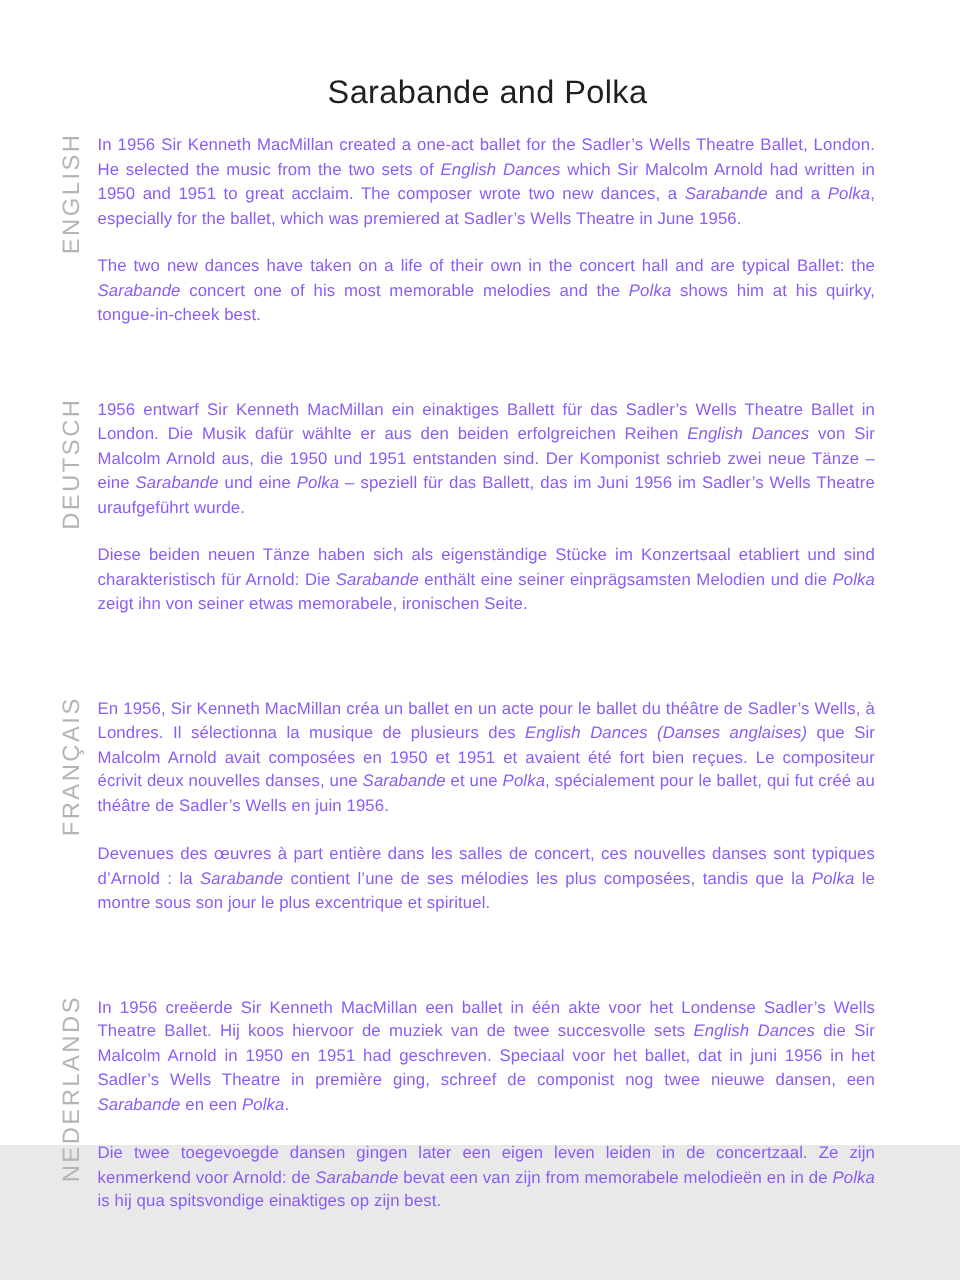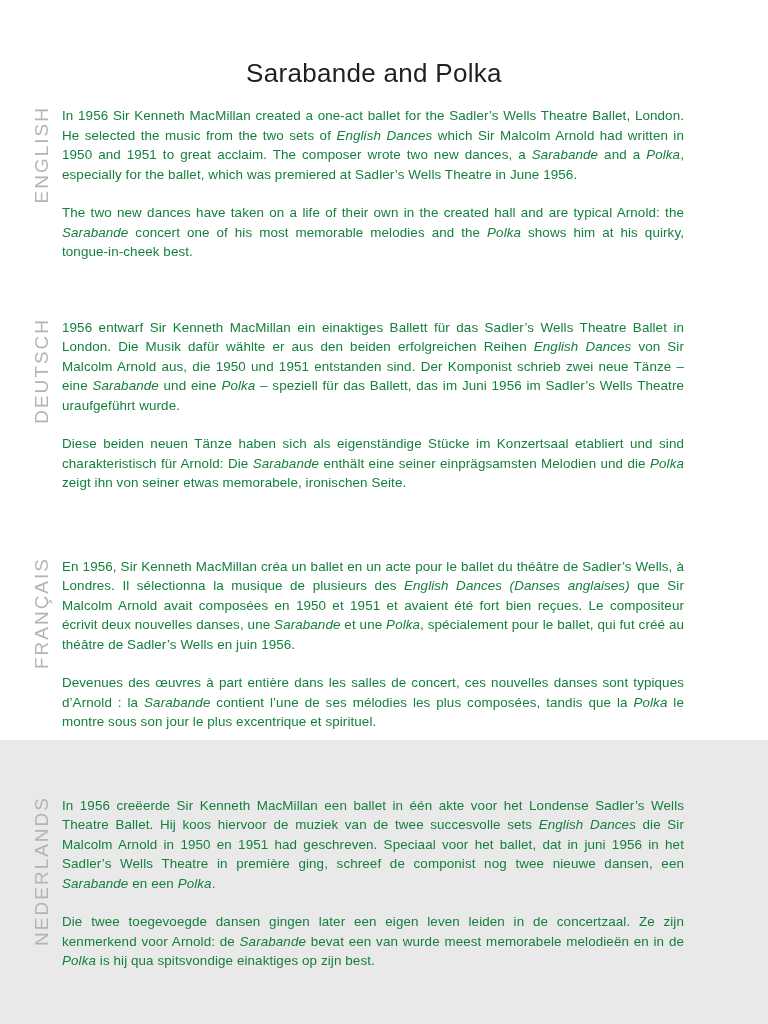--- a/index.html
+++ b/index.html
@@ -3,23 +3,23 @@
 <meta charset="utf-8">
 <style>
   * { margin: 0; padding: 0; box-sizing: border-box; }
   html, body { background: #e9e9e9; }
   body {
     width: 768px; height: 1024px;
     font-family: "Liberation Sans", "DejaVu Sans", sans-serif;
     overflow: hidden;
   }
   .page {
-    width: 768px; height: 740px;
+    width: 768px; height: 916px;
     background: #ffffff;
-    padding: 58px 56px 0 20px;
+    padding: 58px 56px 0 36px;
     position: relative;
   }
   .title {
     margin-left: 42px;           
     width: 624px;
     text-align: center;
     font-size: 26px;
     font-weight: 400;
     letter-spacing: 0.3px;
     color: #1f1f1f;
@@ -47,41 +47,41 @@
     line-height: 1;
     white-space: nowrap;
   }
   .text-col {
     width: 622px;
     flex: 0 0 622px;
   }
   .para {
     font-size: 13.4px;
     line-height: 19.5px;
-    color: #15803d;
+    color: #8b5cf6;
     text-align: justify;
     letter-spacing: 0.1px;
   }
   .para + .para { margin-top: 19px; }
   .para em { font-style: italic; }
 </style>
 </head>
 <body>
 
 <div class="page">
 
   <h1 class="title">Sarabande and Polka</h1>
 
   <section class="lang-section sec-en">
     <div class="label-col">
       <div class="vlabel">ENGLISH</div>
     </div>
     <div class="text-col">
       <p class="para"><span>In 1956 Sir Kenneth MacMillan created a one-act ballet for the Sadler’s Wells Theatre Ballet, London. He selected the music from the two sets of </span><em>English Dances</em><span> which Sir Malcolm Arnold had written in 1950 and 1951 to great acclaim. The composer wrote two new dances, a </span><em>Sarabande</em><span> and a </span><em>Polka</em><span>, especially for the ballet, which was premiered at Sadler’s Wells Theatre in June 1956.</span></p>
-      <p class="para"><span>The two new dances have taken on a life of their own in the created hall and are typical Arnold: the </span><em>Sarabande</em><span> concert one of his most memorable melodies and the </span><em>Polka</em><span> shows him at his quirky, tongue-in-cheek best.</span></p>
+      <p class="para"><span>The two new dances have taken on a life of their own in the concert hall and are typical Ballet: the </span><em>Sarabande</em><span> concert one of his most memorable melodies and the </span><em>Polka</em><span> shows him at his quirky, tongue-in-cheek best.</span></p>
     </div>
   </section>
 
   <section class="lang-section sec-de">
     <div class="label-col">
       <div class="vlabel">DEUTSCH</div>
     </div>
     <div class="text-col">
       <p class="para"><span>1956 entwarf Sir Kenneth MacMillan ein einaktiges Ballett für das Sadler’s Wells Theatre Ballet in London. Die Musik dafür wählte er aus den beiden erfolgreichen Reihen </span><em>English Dances</em><span> von Sir Malcolm Arnold aus, die 1950 und 1951 entstanden sind. Der Komponist schrieb zwei neue Tänze – eine </span><em>Sarabande</em><span> und eine </span><em>Polka</em><span> – speziell für das Ballett, das im Juni 1956 im Sadler’s Wells Theatre uraufgeführt wurde.</span></p>
       <p class="para"><span>Diese beiden neuen Tänze haben sich als eigenständige Stücke im Konzertsaal etabliert und sind charakteristisch für Arnold: Die </span><em>Sarabande</em><span> enthält eine seiner einprägsamsten Melodien und die </span><em>Polka</em><span> zeigt ihn von seiner etwas memorabele, ironischen Seite.</span></p>
@@ -97,17 +97,17 @@
       <p class="para"><span>Devenues des œuvres à part entière dans les salles de concert, ces nouvelles danses sont typiques d’Arnold : la </span><em>Sarabande</em><span> contient l’une de ses mélodies les plus composées, tandis que la </span><em>Polka</em><span> le montre sous son jour le plus excentrique et spirituel.</span></p>
     </div>
   </section>
 
   <section class="lang-section sec-nl">
     <div class="label-col">
       <div class="vlabel">NEDERLANDS</div>
     </div>
     <div class="text-col">
       <p class="para"><span>In 1956 creëerde Sir Kenneth MacMillan een ballet in één akte voor het Londense Sadler’s Wells Theatre Ballet. Hij koos hiervoor de muziek van de twee succesvolle sets </span><em>English Dances</em><span> die Sir Malcolm Arnold in 1950 en 1951 had geschreven. Speciaal voor het ballet, dat in juni 1956 in het Sadler’s Wells Theatre in première ging, schreef de componist nog twee nieuwe dansen, een </span><em>Sarabande</em><span> en een </span><em>Polka</em><span>.</span></p>
-      <p class="para"><span>Die twee toegevoegde dansen gingen later een eigen leven leiden in de concertzaal. Ze zijn kenmerkend voor Arnold: de </span><em>Sarabande</em><span> bevat een van wurde meest memorabele melodieën en in de </span><em>Polka</em><span> is hij qua spitsvondige einaktiges op zijn best.</span></p>
+      <p class="para"><span>Die twee toegevoegde dansen gingen later een eigen leven leiden in de concertzaal. Ze zijn kenmerkend voor Arnold: de </span><em>Sarabande</em><span> bevat een van zijn from memorabele melodieën en in de </span><em>Polka</em><span> is hij qua spitsvondige einaktiges op zijn best.</span></p>
     </div>
   </section>
 
 </div>
 
 </body></html>

